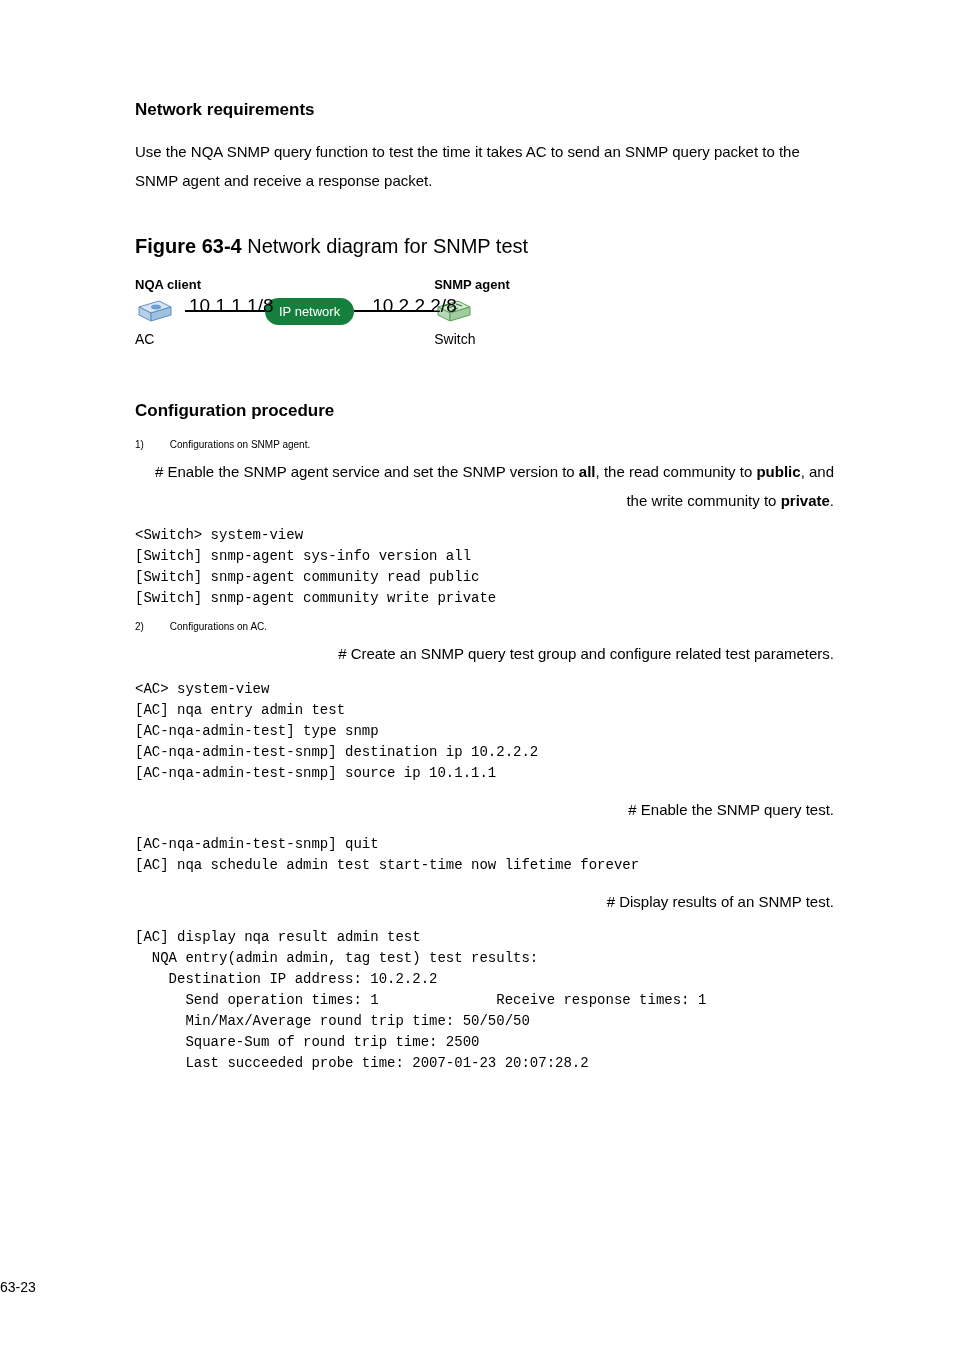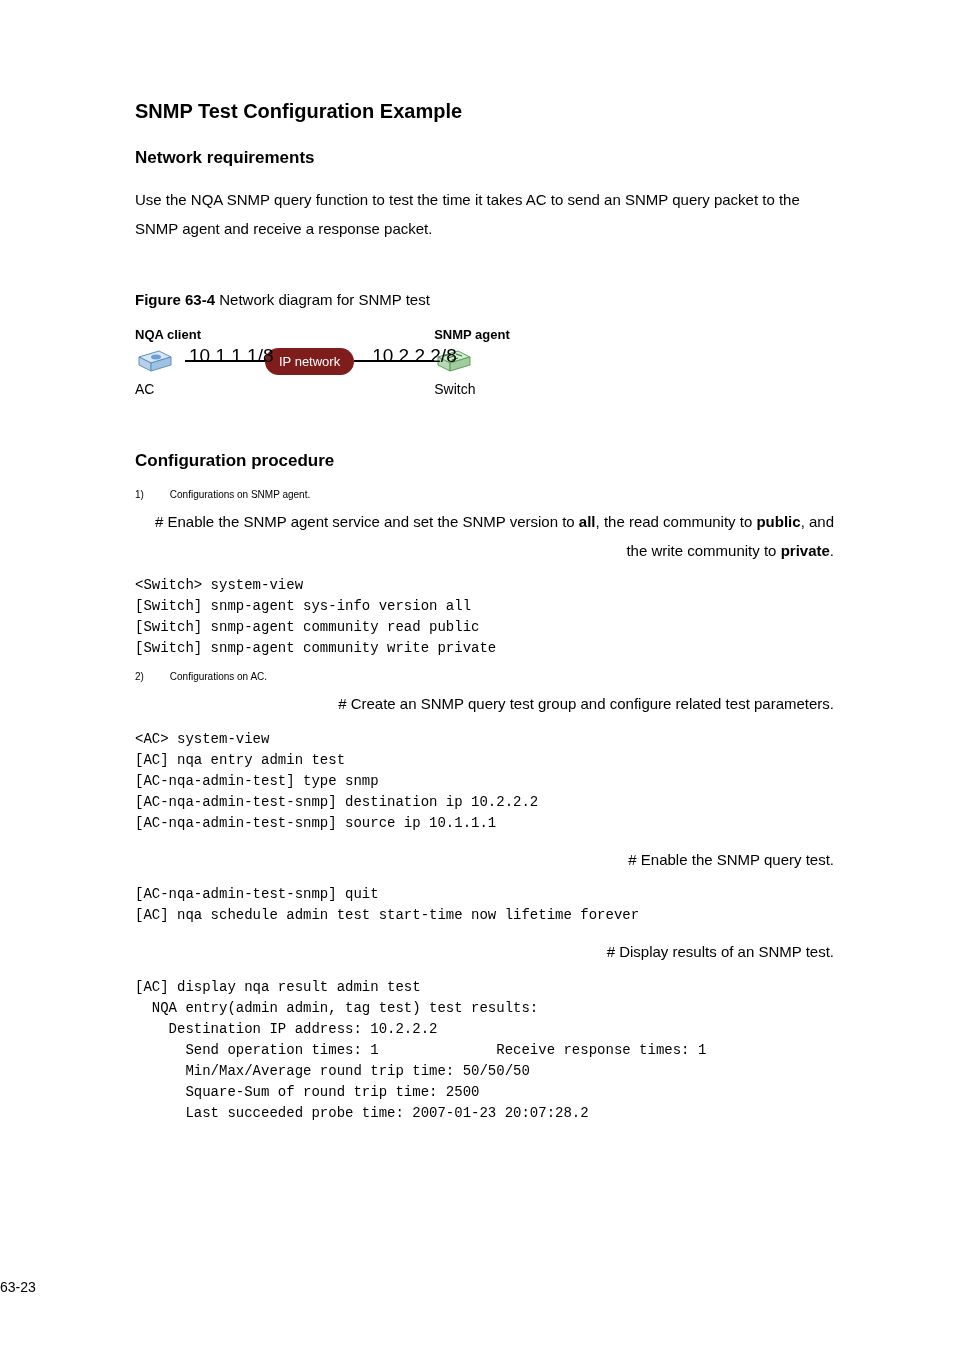--- a/index.html
+++ b/index.html
@@ -21,24 +21,24 @@
       margin-bottom: 25px;
     }
     .sub-title {
       font-size: 17px;
       font-weight: bold;
       margin-bottom: 18px;
     }
     .body-text {
       font-size: 15px;
       line-height: 1.9;
-      margin-bottom: 36px;
+      margin-bottom: 28px;
     }
     .figure-caption {
-      font-size: 15px;
+      font-size: 20px;
       margin-bottom: 6px;
     }
     .figure-caption .fig-label {
       font-weight: bold;
     }
     .diagram {
       margin-bottom: 45px;
       margin-top: 8px;
     }
     .diagram-row {
@@ -71,21 +71,21 @@
       font-family: Arial, sans-serif;
       position: absolute;
       white-space: nowrap;
     }
     .line {
       height: 2px;
       background: #000;
       flex: 1;
     }
     .ip-network {
-      background: #7f1d1d;
+      background: #15803d;
       color: #fff;
       padding: 6px 14px;
       border-radius: 16px;
       font-size: 13px;
       font-family: Arial, sans-serif;
       white-space: nowrap;
     }
     .device-icon {
       width: 40px;
       height: 28px;
@@ -118,21 +118,20 @@
       width: 100%;
       font-size: 14px;
     }
     .gap { height: 12px; }
     .gap-sm { height: 6px; }
   </style>
 </head>
 <body>
 
 <div class="content">
-  <div class="section-title">SNMP Test Configuration Example</div>
 
   <div class="sub-title">Network requirements</div>
 
   <div class="body-text">Use the NQA SNMP query function to test the time it takes AC to send an SNMP query packet to the SNMP agent and receive a response packet.</div>
 
   <div class="gap"></div>
 
   <div class="figure-caption">
     <span class="fig-label">Figure 63-4</span>
     <span> </span>

